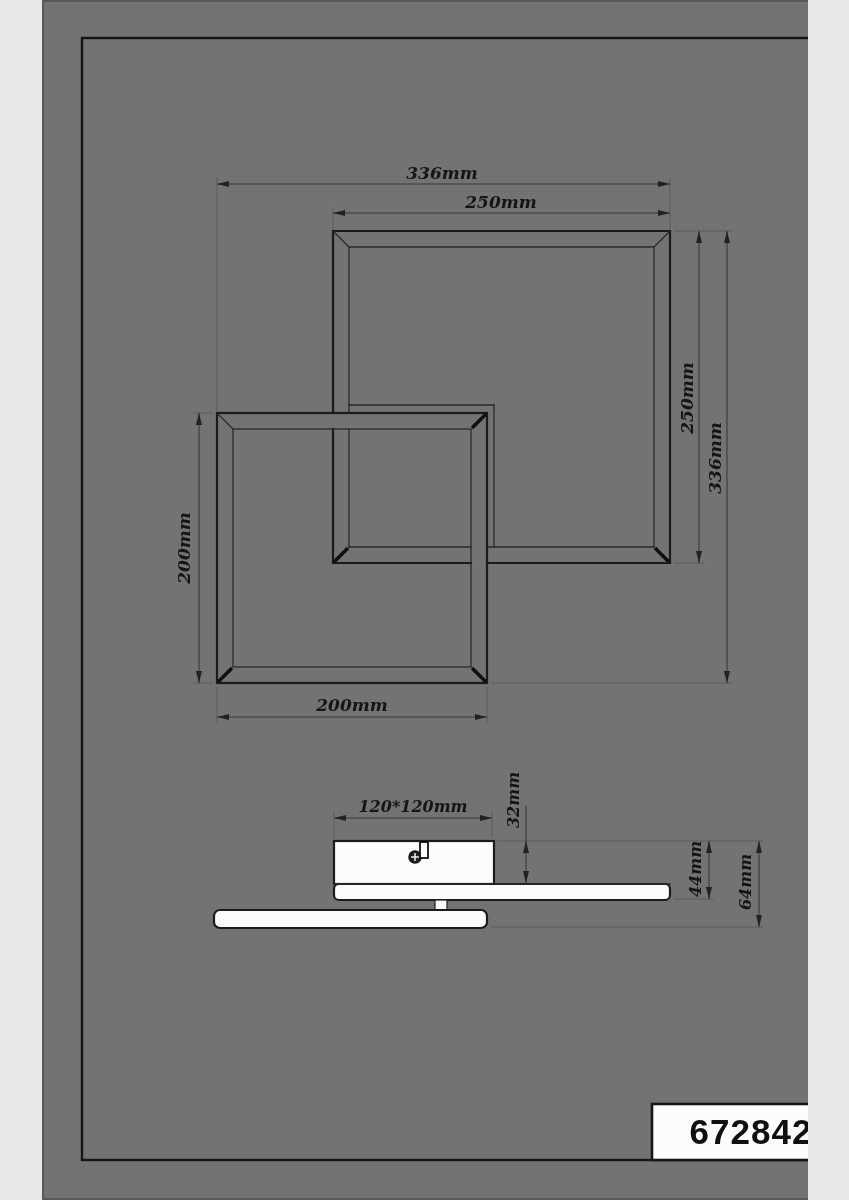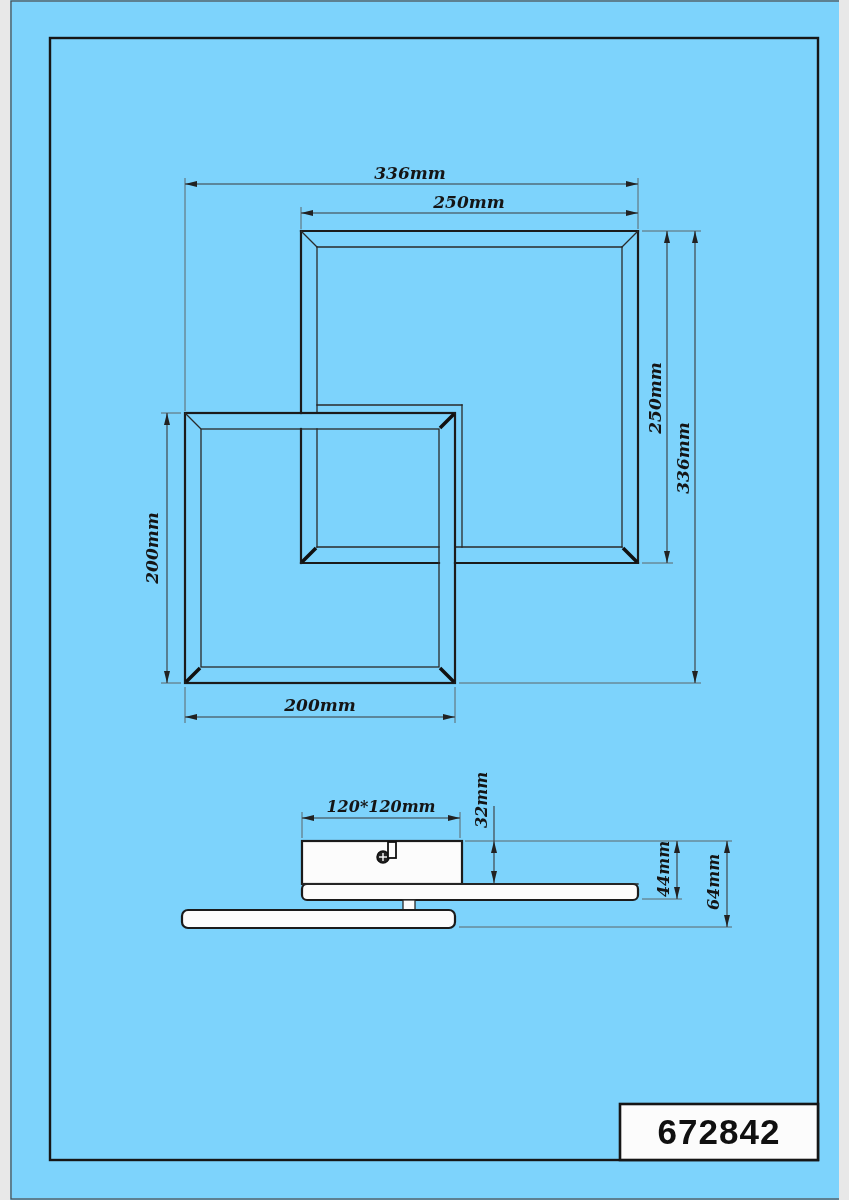--- a/index.html
+++ b/index.html
@@ -1,16 +1,16 @@
 <!DOCTYPE html>
 <html><head>
 <meta charset="utf-8">
 <style>
   html,body{margin:0;padding:0;background:#e8e8e8;}
-  .page{position:relative;width:829px;height:1200px;background:#7dd3fc;overflow:hidden;margin:0 auto;}
+  .page{position:relative;width:766px;height:1200px;background:#737373;overflow:hidden;margin:0 auto;}
   svg{position:absolute;left:0;top:0;}
   .obj{stroke:#1b1b1b;stroke-width:2.2;fill:none;stroke-linecap:square;}
   .obj-thin{stroke:#2a2a2a;stroke-width:1.3;fill:none;stroke-linecap:square;}
   .miter-thick{stroke:#111;stroke-width:3.6;fill:none;stroke-linecap:butt;}
   .miter-thin{stroke:#2a2a2a;stroke-width:1.2;fill:none;}
   .dim{stroke:#3a3a3a;stroke-width:1.1;fill:none;}
   .ext{stroke:#5a5a5a;stroke-width:0.9;fill:none;}
   .fillwhite{fill:#fcfcfc;}
   .dim-text{font-family:"DejaVu Serif",serif;font-style:italic;font-weight:700;font-size:17px;fill:#151515;}
   .dim-text-sm{font-family:"DejaVu Serif",serif;font-style:italic;font-weight:700;font-size:16px;fill:#151515;}

